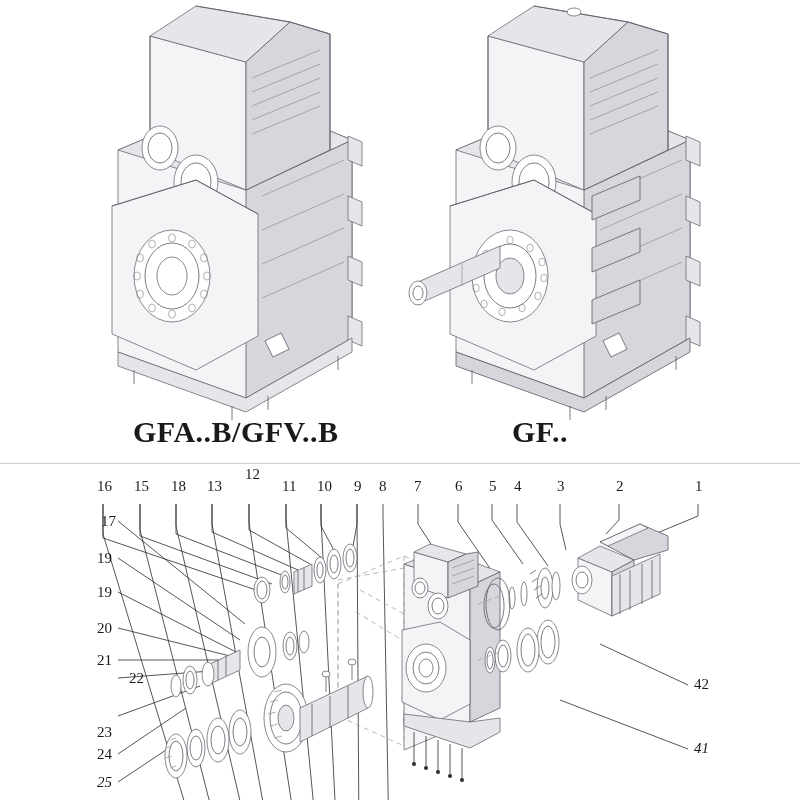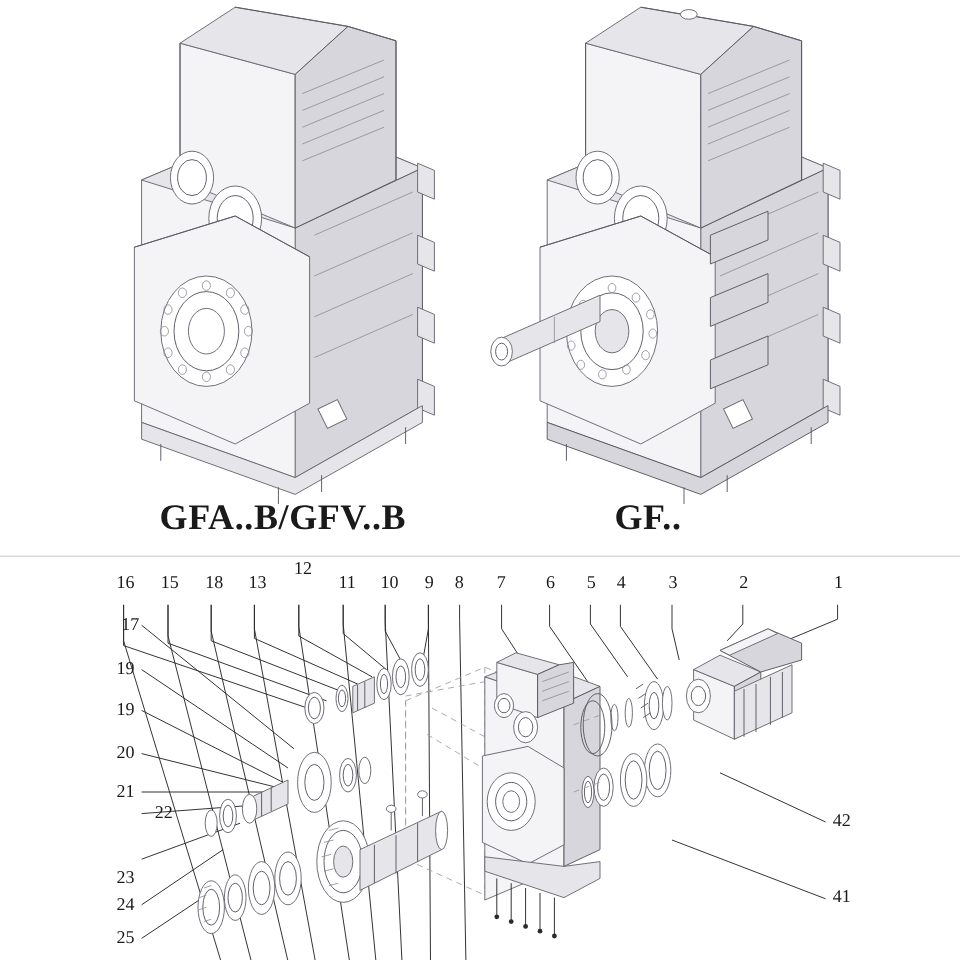--- a/index.html
+++ b/index.html
@@ -438,18 +438,18 @@
     <div class="callout-num" style="left:695px;top:15px;">1</div>
 
     <div class="callout-num" style="left:101px;top:50px;">17</div>
     <div class="callout-num" style="left:97px;top:87px;">19</div>
     <div class="callout-num" style="left:97px;top:121px;">19</div>
     <div class="callout-num" style="left:97px;top:157px;">20</div>
     <div class="callout-num" style="left:97px;top:189px;">21</div>
     <div class="callout-num" style="left:97px;top:207px;margin-left:32px;">22</div>
     <div class="callout-num" style="left:97px;top:245px;margin-top:16px;">23</div>
     <div class="callout-num" style="left:97px;top:283px;">24</div>
-    <div class="callout-num" style="left:97px;top:311px;">25</div>
+    <div class="callout-num" style="left:97px;top:311px;font-style:italic;">25</div>
 
     <div class="callout-num" style="left:694px;top:213px;">42</div>
-    <div class="callout-num" style="left:694px;top:277px;">41</div>
+    <div class="callout-num" style="left:694px;top:277px;font-style:italic;">41</div>
   </div>
 </div>
 
 </body></html>

